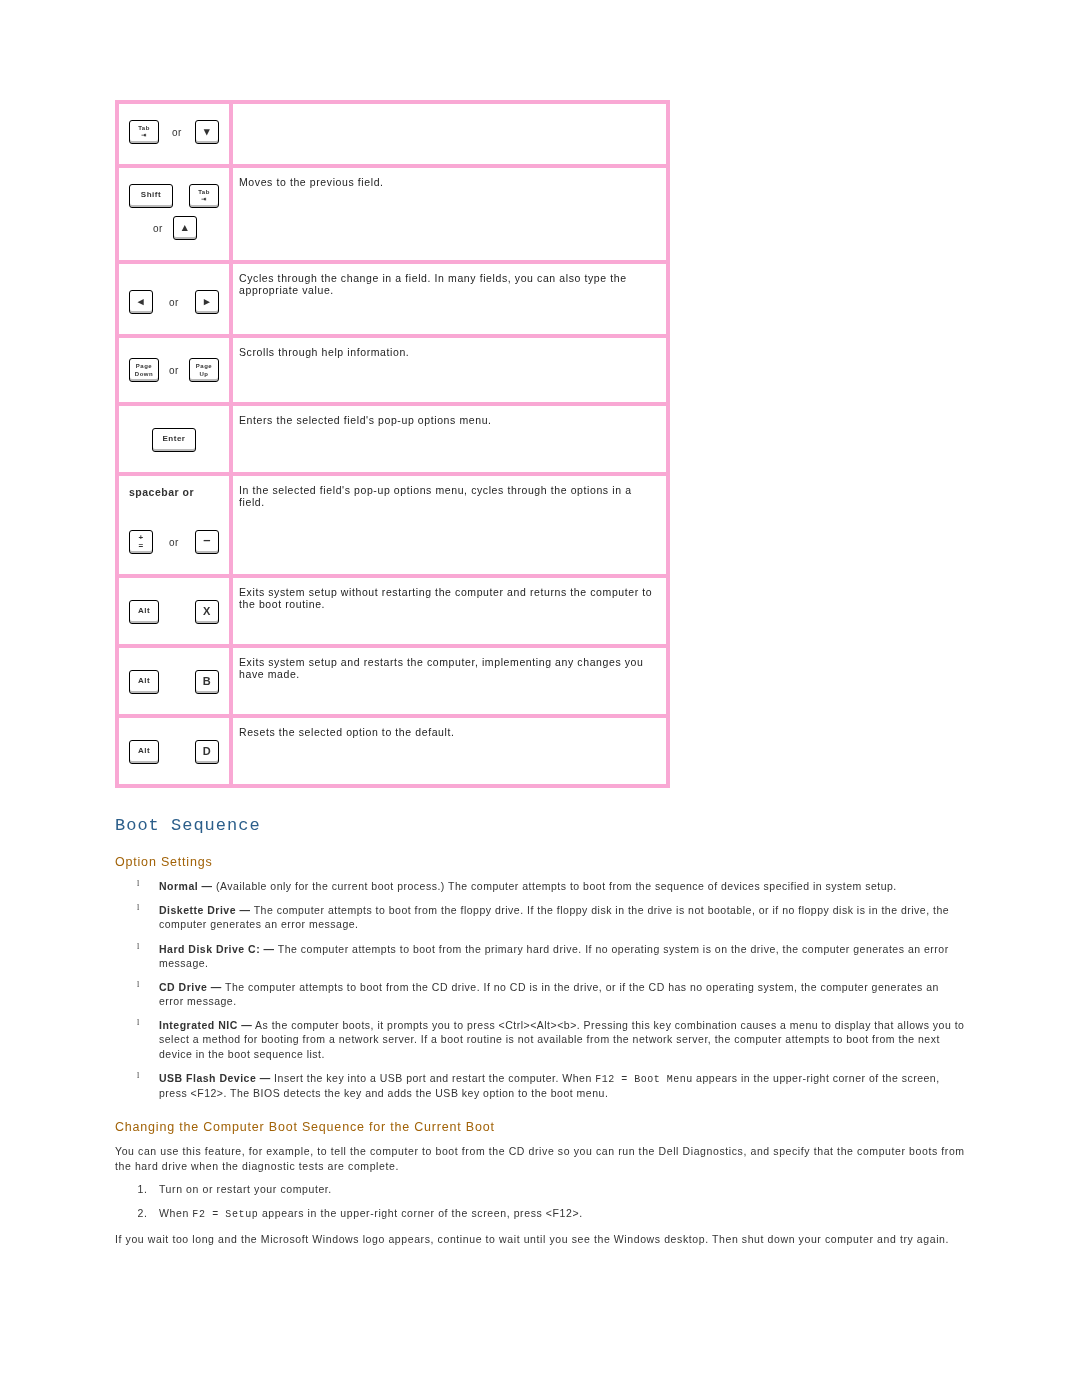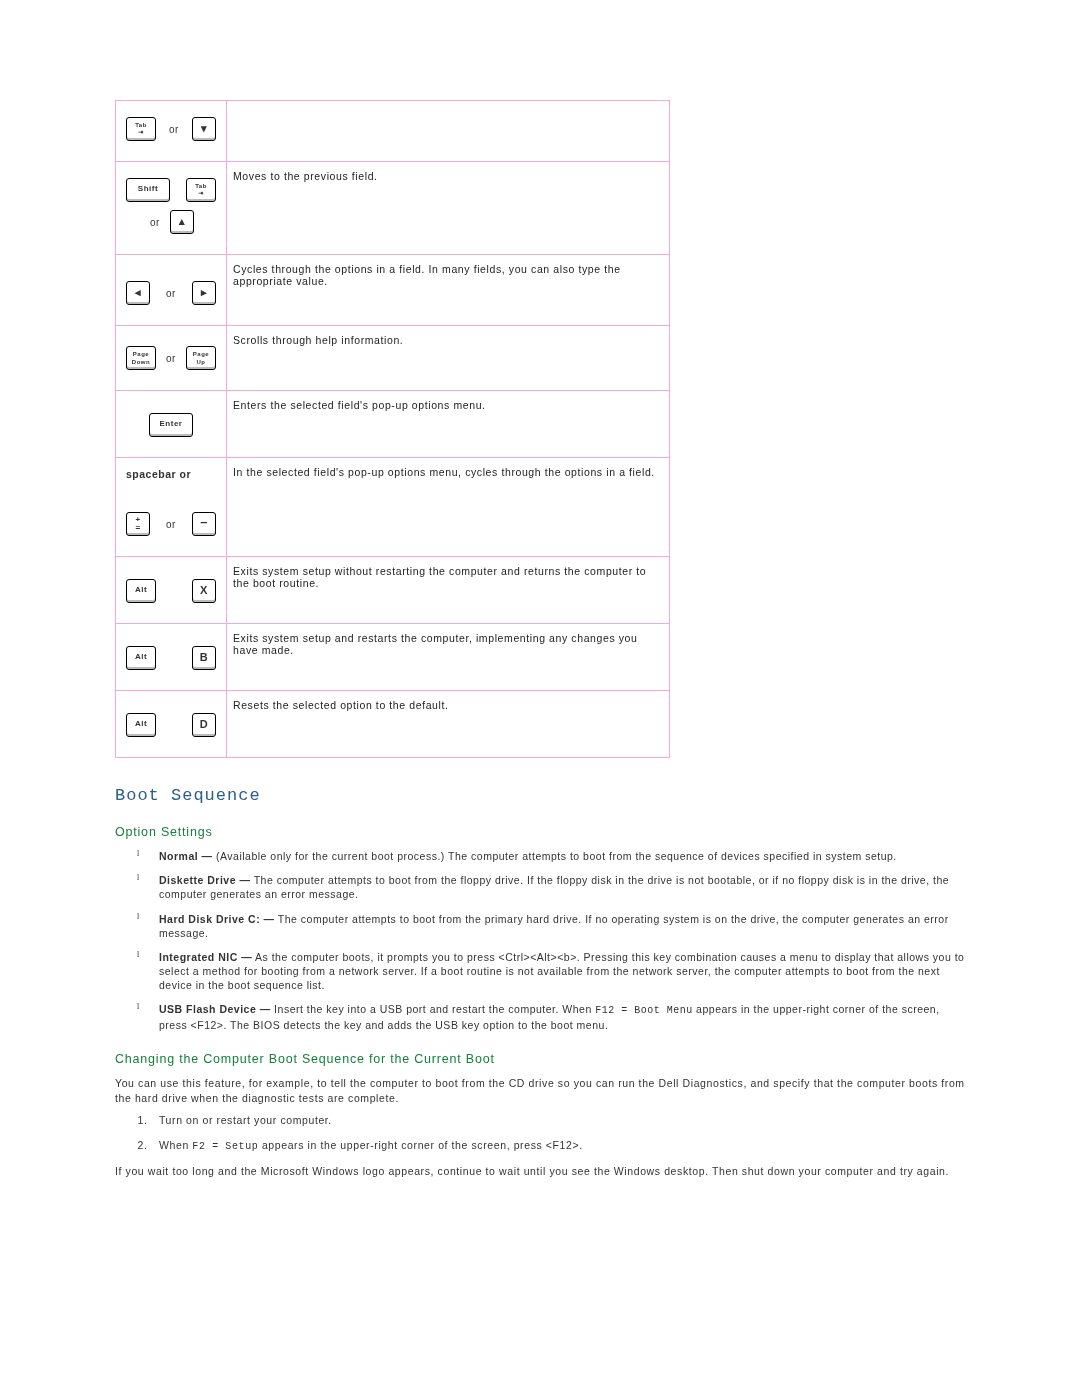--- a/index.html
+++ b/index.html
@@ -17,21 +17,21 @@
     padding: 100px 115px 60px 115px;
     box-sizing: border-box;
   }
   table.keys {
     width: 555px;
     border-collapse: collapse;
     border: 1px solid #999;
     margin-bottom: 28px;
   }
   table.keys td {
-    border: 1px solid #f9a8d4;
+    border: 4px solid #f9a8d4;
     vertical-align: top;
     padding: 8px 6px 18px 6px;
   }
   table.keys td.keycell {
     width: 98px;
     text-align: center;
     padding: 10px 6px 14px 6px;
   }
   table.keys td.desc {
     font-size: 10.5px;
@@ -78,21 +78,21 @@
   h2.section {
     font-size: 17px;
     color: #2b5e8a;
     font-weight: normal;
     letter-spacing: 1px;
     margin: 20px 0 12px 0;
     font-family: Liberation Mono, monospace;
   }
   h3.subsection {
     font-size: 12.5px;
-    color: #15803d;
+    color: #a16207;
     font-weight: normal;
     letter-spacing: 0.8px;
     margin: 20px 0 10px 0;
   }
   p.body {
     font-size: 10.5px;
     letter-spacing: 0.6px;
     margin: 8px 0;
     line-height: 1.4;
   }
@@ -185,21 +185,21 @@
   </tr>
 
   <tr>
     <td class="keycell">
       <div class="key-row between" style="margin-top:14px;">
         <span class="key small" style="font-size:11px;line-height:18px;">◂</span>
         <span class="or">or</span>
         <span class="key small" style="font-size:11px;line-height:18px;">▸</span>
       </div>
     </td>
-    <td class="desc">Cycles through the options in a field. In many fields, you can also type the appropriate value.</td>
+    <td class="desc">Cycles through the change in a field. In many fields, you can also type the appropriate value.</td>
   </tr>
 
   <tr>
     <td class="keycell">
       <div class="key-row between" style="margin-top:8px;">
         <span class="key" style="font-size:6px;line-height:8px;white-space:pre;display:flex;align-items:center;justify-content:center;">Page
 Down</span>
         <span class="or">or</span>
         <span class="key" style="font-size:6px;line-height:8px;white-space:pre;display:flex;align-items:center;justify-content:center;">Page
 Up</span>
@@ -264,20 +264,21 @@
 
 <h2 class="section">Boot Sequence</h2>
 
 
 <h3 class="subsection">Option Settings</h3>
 
 <ul class="options">
   <li><span class="term">Normal —</span><span> (Available only for the current boot process.) The computer attempts to boot from the sequence of devices specified in system setup.</span></li>
   <li><span class="term">Diskette Drive —</span><span> The computer attempts to boot from the floppy drive. If the floppy disk in the drive is not bootable, or if no floppy disk is in the drive, the computer generates an error message.</span></li>
   <li><span class="term">Hard Disk Drive C: —</span><span> The computer attempts to boot from the primary hard drive. If no operating system is on the drive, the computer generates an error message.</span></li>
+  <li><span class="term">CD Drive —</span><span> The computer attempts to boot from the CD drive. If no CD is in the drive, or if the CD has no operating system, the computer generates an error message.</span></li>
   <li><span class="term">Integrated NIC —</span><span> As the computer boots, it prompts you to press &lt;Ctrl&gt;&lt;Alt&gt;&lt;b&gt;. Pressing this key combination causes a menu to display that allows you to select a method for booting from a network server. If a boot routine is not available from the network server, the computer attempts to boot from the next device in the boot sequence list.</span></li>
   <li><span class="term">USB Flash Device —</span><span> Insert the key into a USB port and restart the computer. When </span><code class="inline">F12 = Boot Menu</code><span> appears in the upper-right corner of the screen, press &lt;F12&gt;. The BIOS detects the key and adds the USB key option to the boot menu.</span></li>
 </ul>
 
 <h3 class="subsection">Changing the Computer Boot Sequence for the Current Boot</h3>
 
 <p class="body">You can use this feature, for example, to tell the computer to boot from the CD drive so you can run the Dell Diagnostics, and specify that the computer boots from the hard drive when the diagnostic tests are complete.</p>
 
 <ol class="steps">
   <li><span>Turn on or restart your computer.</span></li>

